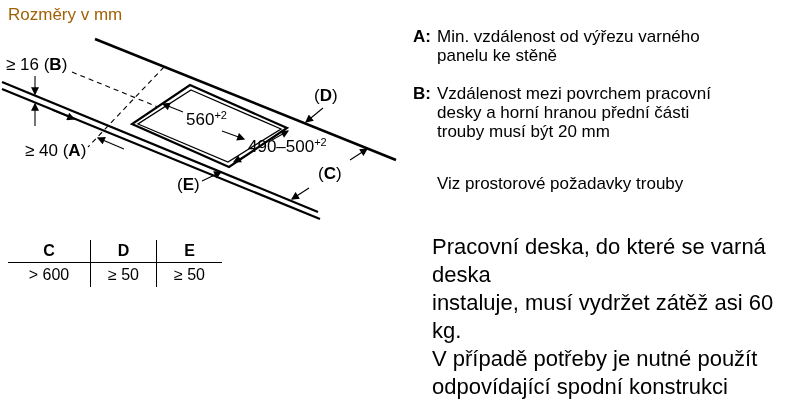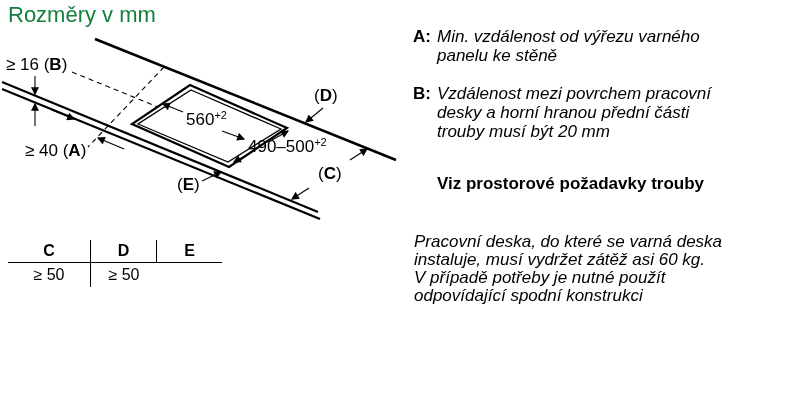--- a/index.html
+++ b/index.html
@@ -3,34 +3,34 @@
 <meta charset="utf-8">
 <style>
   html,body{margin:0;padding:0;}
   body{
     width:800px;height:400px;position:relative;overflow:hidden;
     background:#ffffff;color:#000;
     font-family:"Liberation Sans","DejaVu Sans",sans-serif;
   }
   .abs{position:absolute;}
   #page-title{
-    left:8px;top:5px;font-size:22px;line-height:20px;color:#15803d;
+    left:8px;top:5px;font-size:17px;line-height:20px;color:#a16207;
   }
   svg text{fill:#000;font-family:"Liberation Sans","DejaVu Sans",sans-serif;font-size:17px;}
   svg .bold{font-weight:bold;}
   svg .sup{font-size:11px;}
   
   .note{left:413px;font-size:17px;line-height:19px;}
   .note .nlabel{position:absolute;left:0;top:0;font-weight:bold;}
   .note .ntext{margin-left:24px;width:310px;}
-  .lines{white-space:pre-line;font-style:italic;}
+  .lines{white-space:pre-line;}
   #note-a{top:27px;}
   #note-b{top:84px;}
-  #see-also{left:437px;top:174px;font-size:17px;line-height:19px;font-weight:bold;}
-  #worktop-note{left:414px;top:233px;font-size:17px;line-height:18px;width:360px;}
+  #see-also{left:437px;top:174px;font-size:17px;line-height:19px;}
+  #worktop-note{left:432px;top:233px;font-size:22px;line-height:28px;width:360px;}
   
   #dims-table{
     left:8px;top:240px;display:grid;
     grid-template-columns:83px 66px 65px;
     font-size:16px;
   }
   .cell{display:flex;align-items:center;justify-content:center;}
   .th{height:22px;font-weight:bold;border-bottom:1.5px solid #000;}
   .td{height:24px;}
   .bdr-r{border-right:1.5px solid #000;}
@@ -104,15 +104,16 @@
 instaluje, musí vydržet zátěž asi 60 kg.
 V případě potřeby je nutné použít
 odpovídající spodní konstrukci</div>
 
 <div id="dims-table" class="abs">
   <div class="cell th bdr-r">C</div>
   <div class="cell th bdr-r">D</div>
   <div class="cell th">E</div>
 
 
+  <div class="cell td bdr-r">&gt; 600</div>
   <div class="cell td bdr-r">≥ 50</div>
   <div class="cell td">≥ 50</div>
 </div>
 
 </body></html>

